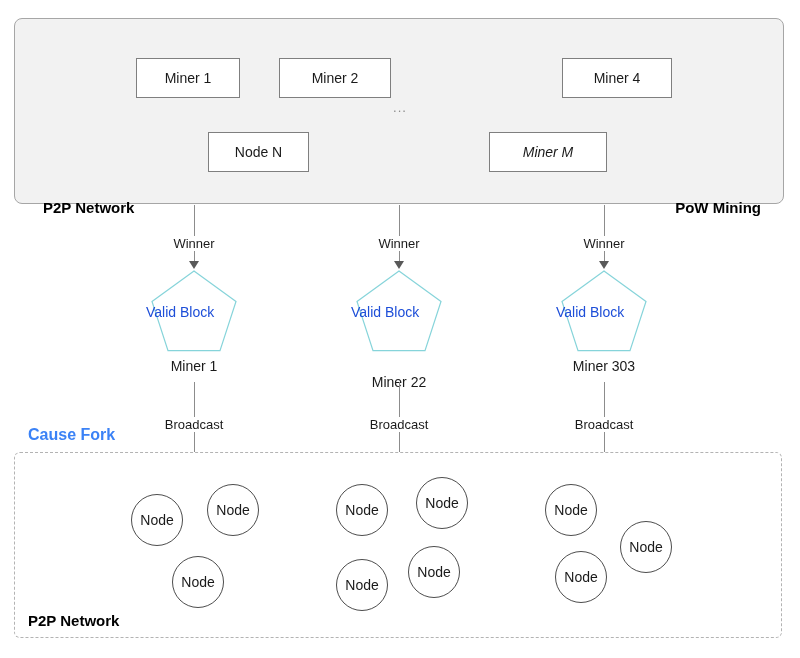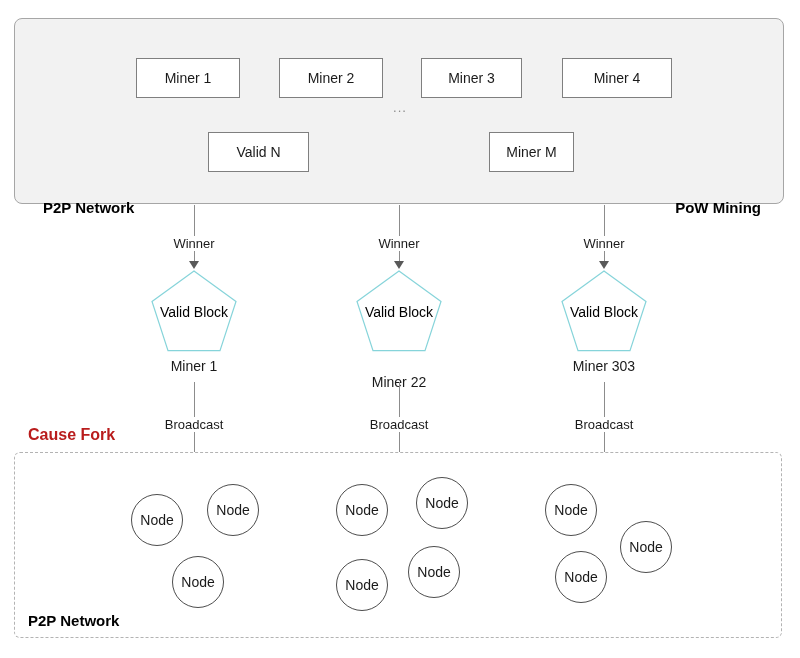--- a/index.html
+++ b/index.html
@@ -15,25 +15,25 @@
     background:#f2f2f2; border:1px solid #a6a6a6; border-radius:8px;
     box-sizing:border-box;
   }
   .miner-box {
     position:absolute; box-sizing:border-box;
     background:#ffffff; border:1px solid #7f7f7f;
     display:flex; align-items:center; justify-content:center;
     font-size:14px; color:#1a1a1a;
   }
   .m1 { left:136px; top:58px;  width:104px; height:40px; }
-  .m2 { left:279px; top:58px;  width:104px; height:40px; }
+  .m2 { left:279px; top:58px;  width:112px; height:40px; }
   .m3 { left:421px; top:58px;  width:101px; height:40px; }
   .m4 { left:562px; top:58px;  width:110px; height:40px; }
   .mN { left:208px; top:132px; width:101px; height:40px; }
-  .mM { left:489px; top:132px; width:85px; height:40px; }
+  .mM { left:489px; top:132px; width:118px; height:40px;font-style:italic; }
   .ellipsis {
     position:absolute; left:388px; top:100px; width:24px;
     text-align:center; color:#8c8c8c; font-size:13px; letter-spacing:1px;
   }
   .section-label { position:absolute; font-weight:bold; font-size:15px; color:#000; }
   .pow-left  { left:28px;  top:180px; }
   .pow-right { right:22px; top:180px; }
 
   
   .vline { position:absolute; width:1px; background:#8c8c8c; }
@@ -45,31 +45,31 @@
   .flow-label {
     position:absolute; background:#ffffff; padding:0 3px;
     font-size:13px; color:#1a1a1a; transform:translateX(-50%);
     white-space:nowrap; z-index:3;
   }
 
   
   .pentagon { position:absolute; width:88px; height:84px; }
   .pentagon svg { display:block; }
   .block-label {
-    position:absolute; width:96px; text-align:center;
-    font-size:14px; color:#000000; z-index:2;
+    position:absolute; width:96px; text-align:left;
+    font-size:14px; color:#1d4ed8; z-index:2;
   }
   .pent-miner-label {
     position:absolute; width:120px; text-align:center;
     font-size:14px; color:#1a1a1a; transform:translateX(-50%);
   }
 
   .fork-label {
     position:absolute; left:28px; top:426px;
-    font-weight:bold; font-size:16px; color:#b91c1c;
+    font-weight:bold; font-size:16px; color:#3b82f6;
   }
 
   
   .p2p-box {
     position:absolute; left:14px; top:452px; width:768px; height:186px;
     background:#ffffff; border:1px dashed #b3b3b3; border-radius:6px;
     box-sizing:border-box;
   }
   .p2p-left  { left:28px;  top:612px; }
   .p2p-right { right:22px; top:612px; }
@@ -86,23 +86,22 @@
 
 <div class="canvas">
 
   <div class="pow-box">
     <div class="section-label pow-left">P2P Network</div>
     <div class="section-label pow-right">PoW Mining</div>
   </div>
 
   <div class="miner-box m1">Miner 1</div>
   <div class="miner-box m2">Miner 2</div>
-  <div class="miner-box m3">Miner 3</div>
   <div class="miner-box m4">Miner 4</div>
-  <div class="miner-box mN">Valid N</div>
+  <div class="miner-box mN">Node N</div>
   <div class="miner-box mM">Miner M</div>
   <div class="ellipsis">...</div>
 
   <div class="vline" style="left:194px; top:205px; height:56px;"></div>
   <div class="arrowhead" style="left:189px; top:261px;"></div>
   <div class="flow-label" style="left:194px; top:236px;">Winner</div>
   <div class="pentagon" style="left:150px; top:270px;">
     <svg width="88" height="84" viewBox="0 0 88 84">
       <polygon points="44,1 86,31.4 70,80.6 18,80.6 2,31.4" fill="#ffffff" stroke="#86d4da" stroke-width="1.2"></polygon>
     </svg>

